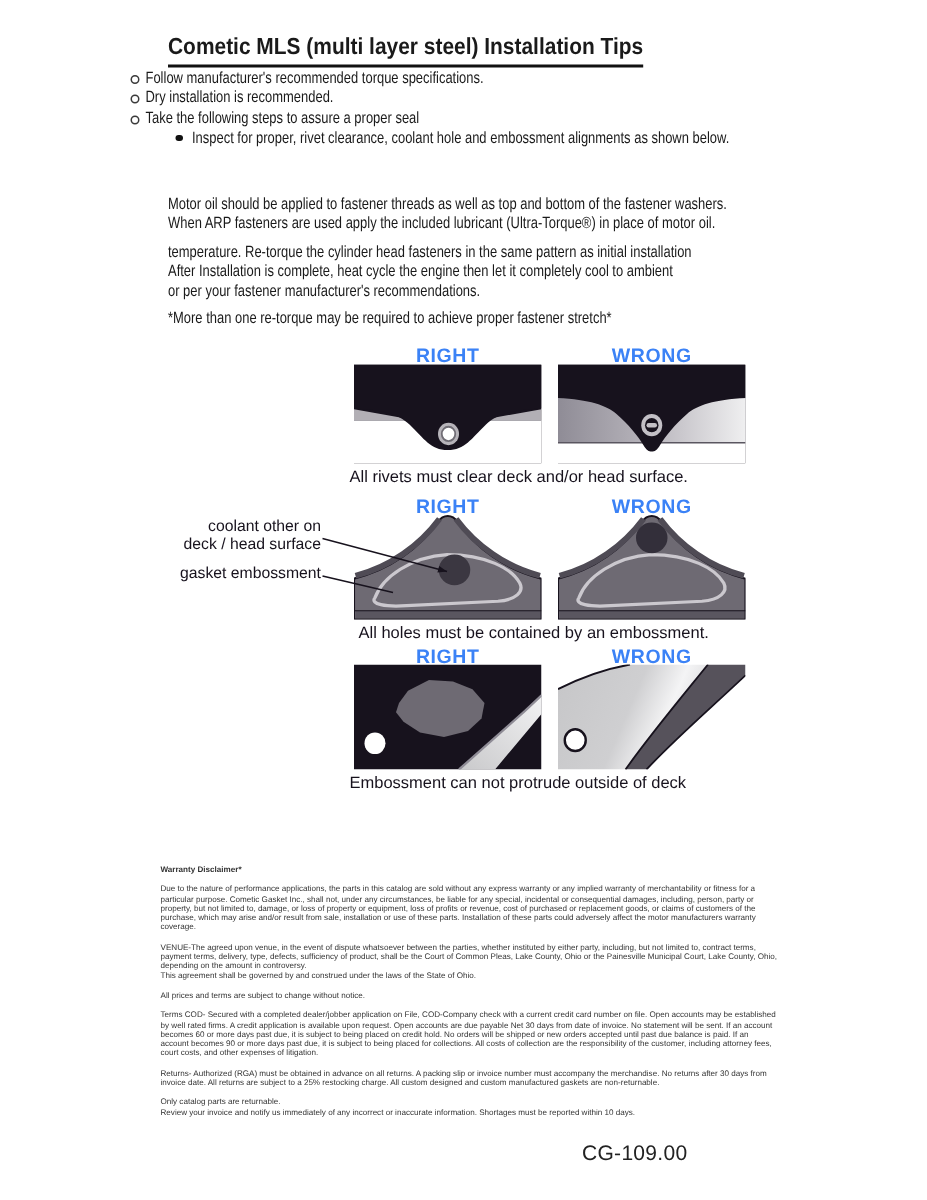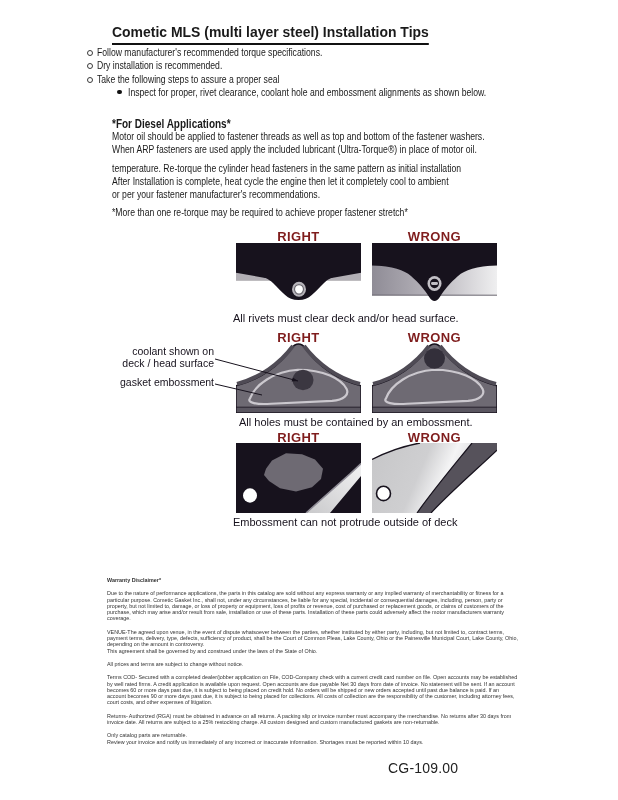--- a/index.html
+++ b/index.html
@@ -17,21 +17,21 @@
   .brow.sub{margin-left:31px;}
   .ring{position:absolute;left:1px;top:4px;width:4px;height:4px;border:1px solid #3a3a3a;border-radius:50%;}
   .dot{position:absolute;left:0px;top:4px;width:4.6px;height:4.6px;background:#111;border-radius:50%;}
 
   .dheading{position:absolute;left:112px;top:117px;font-size:12.5px;font-weight:bold;}
   .paras{position:absolute;left:112px;top:130px;font-size:10.8px;}
   .para{margin:0 0 5px 0;}
   .pline{height:13.3px;}
 
   .d-lbl{position:absolute;width:125px;text-align:center;font-size:13px;font-weight:bold;
-         letter-spacing:0.4px;color:#7f1d1d;}
+         letter-spacing:0.4px;color:#3b82f6;}
   .panel{position:absolute;display:block;}
   .cap{position:absolute;font-size:11px;color:#17121d;line-height:13px;}
   .ann{position:absolute;left:84px;width:130px;text-align:right;font-size:10.5px;line-height:11.5px;color:#17121d;}
   .overlay{position:absolute;left:214px;top:340px;z-index:5;pointer-events:none;}
 
   .legal{position:absolute;left:107px;top:577px;width:411px;font-size:5.4px;line-height:6.3px;color:#333;}
   .legal p{margin:0 0 7px 0;}
   .legal .lgroup p{margin:0;}
   .legal .lgroup{margin:0 0 7px 0;}
   .legal .lh{font-weight:bold;margin:0 0 7px 0;}
@@ -45,21 +45,20 @@
 
   <h1 class="title" style="margin:0;"><span class="sxt">Cometic MLS (multi layer steel) Installation Tips</span></h1>
 
   <div class="bullets">
     <div class="brow"><span class="ring"></span><span class="sx">Follow manufacturer's recommended torque specifications.</span></div>
     <div class="brow"><span class="ring"></span><span class="sx">Dry installation is recommended.</span></div>
     <div class="brow"><span class="ring"></span><span class="sx">Take the following steps to assure a proper seal</span></div>
     <div class="brow sub"><span class="dot"></span><span class="sx">Inspect for proper, rivet clearance, coolant hole and embossment alignments as shown below.</span></div>
   </div>
 
-  <h2 class="dheading" style="margin:0;"><span class="sx">*For Diesel Applications*</span></h2>
   <div class="paras">
     <div class="para">
       <div class="pline"><span class="sx">Motor oil should be applied to fastener threads as well as top and bottom of the fastener washers.</span></div>
       <div class="pline"><span class="sx">When ARP fasteners are used apply the included lubricant (Ultra-Torque®) in place of motor oil.</span></div>
     </div>
     <div class="para">
       <div class="pline"><span class="sx">temperature. Re-torque the cylinder head fasteners in the same pattern as initial installation</span></div>
       <div class="pline"><span class="sx">After Installation is complete, heat cycle the engine then let it completely cool to ambient</span></div>
       <div class="pline"><span class="sx">or per your fastener manufacturer's recommendations.</span></div>
     </div>
@@ -98,21 +97,21 @@
     <circle cx="62.5" cy="38" r="4.5" fill="#17121d"></circle>
     <rect x="59" y="36.6" width="7" height="2.8" rx="1.4" fill="#c3c0c6"></rect>
   </svg>
 
   <div class="cap" style="left:233px;top:312px;text-align:center;">All rivets must clear deck and/or head surface.</div>
 
   <div class="d-lbl" style="left:236px;top:330px;">RIGHT</div>
   <div class="d-lbl" style="left:372px;top:330px;">WRONG</div>
 
   <div class="ann" style="top:346px;">
-    <div>coolant shown on</div>
+    <div>coolant other on</div>
     <div>deck / head surface</div>
   </div>
   <div class="ann" style="top:377px;">gasket embossment</div>
 
   <svg class="panel" style="left:236px;top:343px;" width="125" height="70" viewBox="0 0 125 72" preserveAspectRatio="none">
     <rect width="125" height="72" fill="#ffffff"></rect>
     <path d="M0,44 C24,38 44,23 56,5 C58,2 60,1 62.5,1 C65,1 67,2 69,5 C81,23 101,38 125,44 V72 H0 Z" fill="#6e6a73" stroke="#17121d" stroke-width="1.4"></path>
     <path d="M1,42 C24,36 44,21 57,3" stroke="#4f4b55" stroke-width="4" fill="none"></path>
     <path d="M124,42 C101,36 81,21 68,3" stroke="#4f4b55" stroke-width="4" fill="none"></path>
     <rect x="1" y="66" width="123" height="5" fill="#5a5660"></rect>

